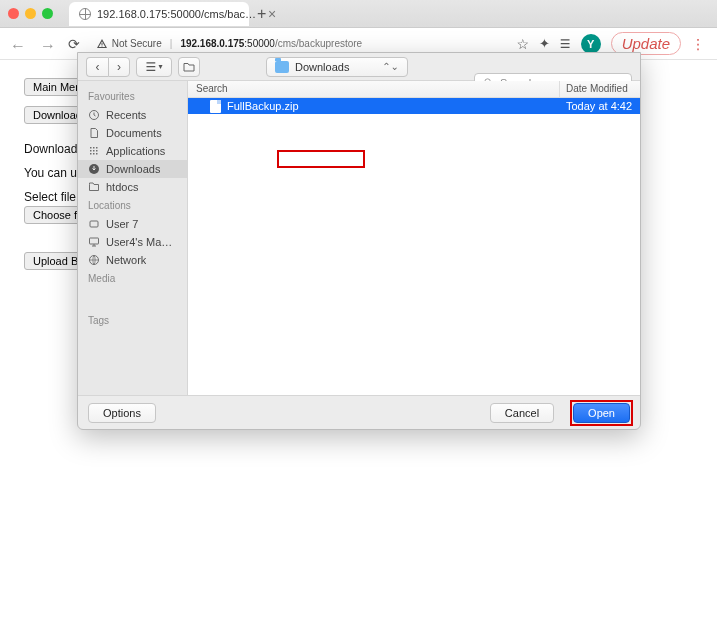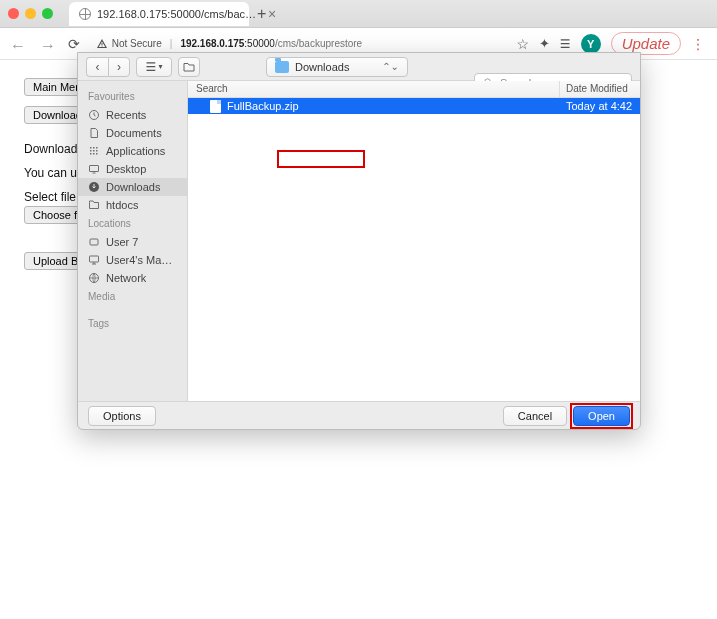--- a/index.html
+++ b/index.html
@@ -190,22 +190,22 @@
     .fr-name { flex:1; padding:0 6px; display:flex; align-items:flex-start; gap:6px; overflow:hidden; }
     .fr-name .indent { width:10px; }
     .file-icon { width:11px;height:13px;background:#fff;border:1px solid rgba(255,255,255,.9); position:relative;border-radius:1px; }
     .file-icon .fold{position:absolute;top:-1px;right:-1px;width:4px;height:4px;background:#bcd7fb;}
     .fr-date { width:80px; padding:0 6px; white-space:nowrap; overflow:hidden; }
     .red-annot-file {
       position:absolute; border:2px solid #d80000; pointer-events:none;
       left: 199px; top: 97px; width: 88px; height: 18px;
     }
     .dlg-footer {
-      height:28px; border-top:1px solid #d6d6d6;
-      display:flex; align-items:center; padding:0 10px; gap:6px;
+      height:34px; border-top:1px solid #d6d6d6;
+      display:flex; align-items:center; padding:0 10px; gap:19px;
     }
     .dlg-footer .spacer{flex:1;}
     .dlg-btn {
       background:linear-gradient(#fdfdfd,#f1f1f1);
       border:1px solid #c6c6c6;border-radius:4px; height:20px;
       padding:0 14px; font-size:11px; color:#222;
     }
     .dlg-btn.primary {
       background:linear-gradient(#4a90fe,#1c6ef2); color:#fff; border-color:#1558c9;
     }
@@ -309,27 +309,20 @@
               <path fill="none" stroke="currentColor" stroke-width="2" d="M6 3h9l4 4v14H6z"></path>
             </svg>
             <span class="si-label">Documents</span>
           </div>
           <div class="side-item">
             <svg viewBox="0 0 24 24">
               <path fill="currentColor" d="M4 4h3v3H4zM10 4h3v3h-3zM16 4h3v3h-3zM4 10h3v3H4zM10 10h3v3h-3zM16 10h3v3h-3zM4 16h3v3H4zM10 16h3v3h-3zM16 16h3v3h-3z"></path>
             </svg>
             <span class="si-label">Applications</span>
           </div>
-          <div class="side-item">
-            <svg viewBox="0 0 24 24">
-              <rect x="3" y="5" width="18" height="12" rx="1" fill="none" stroke="currentColor" stroke-width="2"></rect>
-              <path d="M9 20h6" stroke="currentColor" stroke-width="2"></path>
-            </svg>
-            <span class="si-label">Desktop</span>
-          </div>
           <div class="side-item selected">
             <svg viewBox="0 0 24 24">
               <circle cx="12" cy="12" r="10" fill="currentColor"></circle>
               <path d="M12 6v8m0 0l-3-3m3 3l3-3" stroke="#e8e8e8" stroke-width="2" fill="none"></path>
             </svg>
             <span class="si-label">Downloads</span>
           </div>
           <div class="side-item">
             <svg viewBox="0 0 24 24">
               <path fill="none" stroke="currentColor" stroke-width="2" d="M3 7v12h18V7H12l-2-3H3v3z"></path>
@@ -354,21 +347,21 @@
           </div>
           <div class="side-item">
             <svg viewBox="0 0 24 24">
               <circle cx="12" cy="12" r="9" fill="none" stroke="currentColor" stroke-width="2"></circle>
               <path d="M3 12h18M12 3c3 3 3 15 0 18M12 3c-3 3-3 15 0 18" fill="none" stroke="currentColor" stroke-width="1.5"></path>
             </svg>
             <span class="si-label">Network</span>
           </div>
         </div>
       <div class="side-heading" style="">Media</div>
-      <div class="side-heading" style="margin-top:8px">Tags</div>
+      <div class="side-heading" style="margin-top:23px">Tags</div>
     </div>
 
     <div class="filelist">
       <div class="flist-header">
         <div class="flh-name">Search</div>
         <div class="flh-date">Date Modified</div>
       </div>
       <div class="file-row sel">
         <div class="fr-name">
           <span class="indent"></span>

